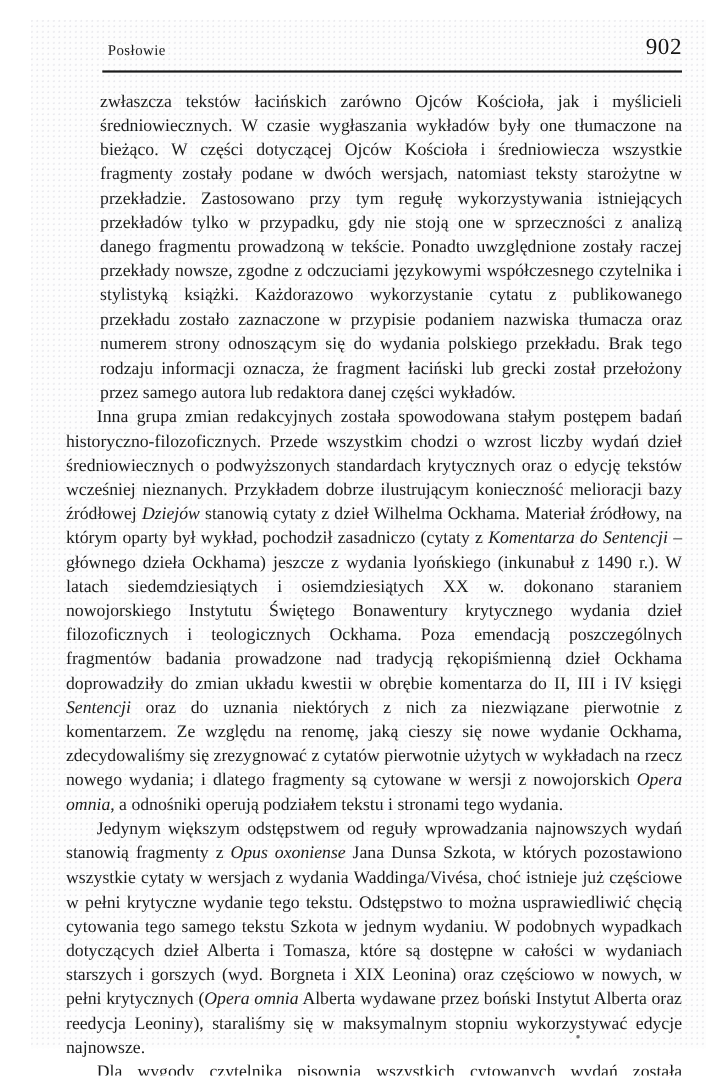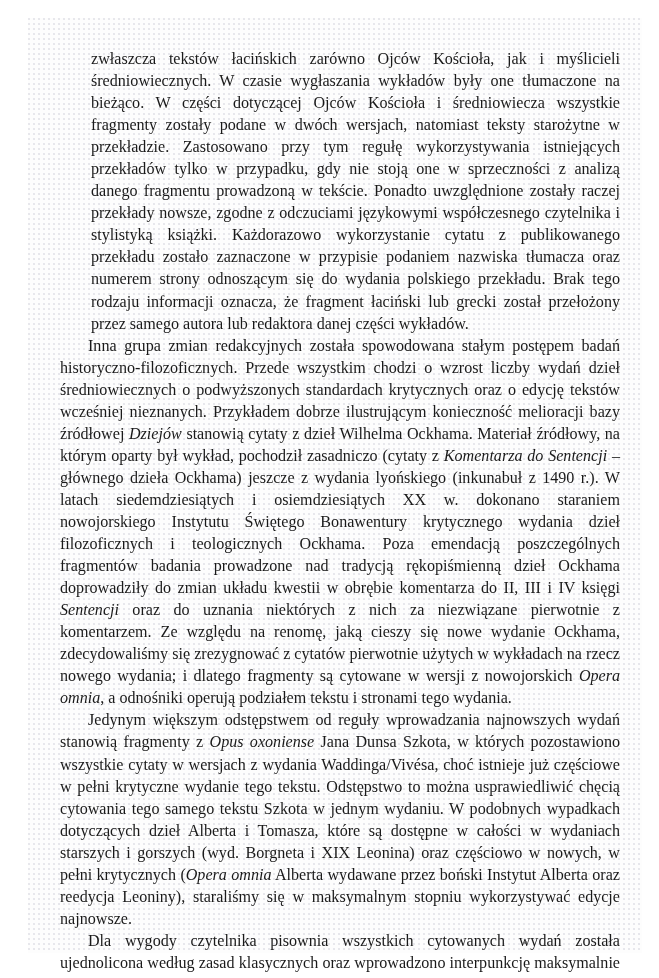--- a/index.html
+++ b/index.html
@@ -111,20 +111,25 @@
   }
 </style>
 </head>
 <body>
 
 <div class="page">
   <div class="paper"></div>
 
   <div class="content">
 
+    <div class="header">
+      <div class="running-head">Posłowie</div>
+      <div class="folio">902</div>
+      <div class="header-rule"></div>
+    </div>
 
     <div class="body-text" id="body-text">
         <p class="no-indent">zwłaszcza tekstów łacińskich zarówno Ojców Kościoła, jak i myślicieli średniowiecznych. W czasie wygłaszania wykładów były one tłumaczone na bieżąco. W części dotyczącej Ojców Kościoła i średniowiecza wszystkie fragmenty zostały podane w dwóch wersjach, natomiast teksty starożytne w przekładzie. Zastosowano przy tym regułę wykorzystywania istniejących przekładów tylko w przypadku, gdy nie stoją one w sprzeczności z analizą danego fragmentu prowadzoną w tekście. Ponadto uwzględnione zostały raczej przekłady nowsze, zgodne z odczuciami językowymi współczesnego czytelnika i stylistyką książki. Każdorazowo wykorzystanie cytatu z publikowanego przekładu zostało zaznaczone w przypisie podaniem nazwiska tłumacza oraz numerem strony odnoszącym się do wydania polskiego przekładu. Brak tego rodzaju informacji oznacza, że fragment łaciński lub grecki został przełożony przez samego autora lub redaktora danej części wykładów.</p>
         <p>Inna grupa zmian redakcyjnych została spowodowana stałym postępem badań historyczno-filozoficznych. Przede wszystkim chodzi o wzrost liczby wydań dzieł średniowiecznych o podwyższonych standardach krytycznych oraz o edycję tekstów wcześniej nieznanych. Przykładem dobrze ilustrującym konieczność melioracji bazy źródłowej <i>Dziejów</i> stanowią cytaty z dzieł Wilhelma Ockhama. Materiał źródłowy, na którym oparty był wykład, pochodził zasadniczo (cytaty z <i>Komentarza do Sentencji</i> – głównego dzieła Ockhama) jeszcze z wydania lyońskiego (inkunabuł z 1490 r.). W latach siedemdziesiątych i osiemdziesiątych XX w. dokonano staraniem nowojorskiego Instytutu Świętego Bonawentury krytycznego wydania dzieł filozoficznych i teologicznych Ockhama. Poza emendacją poszczególnych fragmentów badania prowadzone nad tradycją rękopiśmienną dzieł Ockhama doprowadziły do zmian układu kwestii w obrębie komentarza do II, III i IV księgi <i>Sentencji</i> oraz do uznania niektórych z nich za niezwiązane pierwotnie z komentarzem. Ze względu na renomę, jaką cieszy się nowe wydanie Ockhama, zdecydowaliśmy się zrezygnować z cytatów pierwotnie użytych w wykładach na rzecz nowego wydania; i dlatego fragmenty są cytowane w wersji z nowojorskich <i>Opera omnia</i>, a odnośniki operują podziałem tekstu i stronami tego wydania.</p>
         <p>Jedynym większym odstępstwem od reguły wprowadzania najnowszych wydań stanowią fragmenty z <i>Opus oxoniense</i> Jana Dunsa Szkota, w których pozostawiono wszystkie cytaty w wersjach z wydania Waddinga/Vivésa, choć istnieje już częściowe w pełni krytyczne wydanie tego tekstu. Odstępstwo to można usprawiedliwić chęcią cytowania tego samego tekstu Szkota w jednym wydaniu. W podobnych wypadkach dotyczących dzieł Alberta i Tomasza, które są dostępne w całości w wydaniach starszych i gorszych (wyd. Borgneta i XIX Leonina) oraz częściowo w nowych, w pełni krytycznych (<i>Opera omnia</i> Alberta wydawane przez boński Instytut Alberta oraz reedycja Leoniny), staraliśmy się w maksymalnym stopniu wykorzystywać edycje najnowsze.</p>
         <p>Dla wygody czytelnika pisownia wszystkich cytowanych wydań została ujednolicona według zasad klasycznych oraz wprowadzono interpunkcję maksymalnie zbliżoną do polskiej.</p>
       </div>
 
   </div>
 

